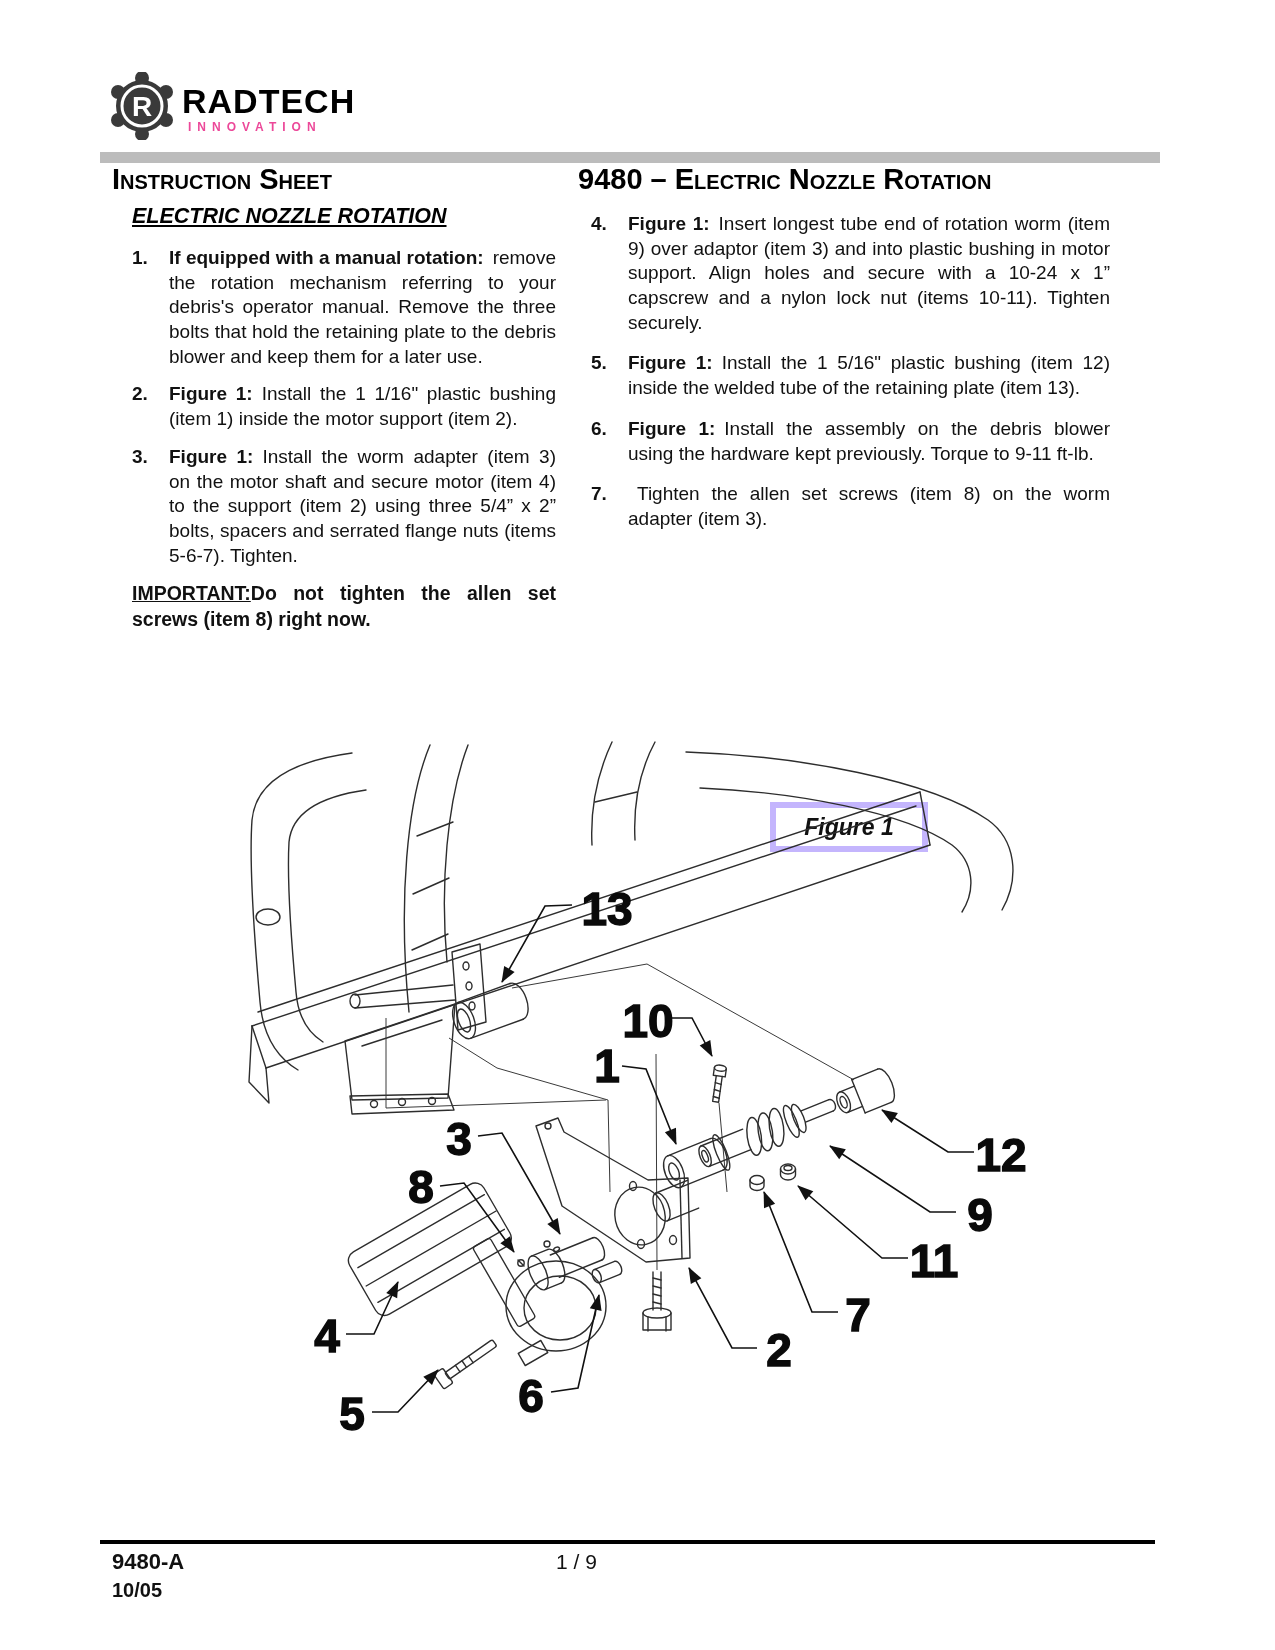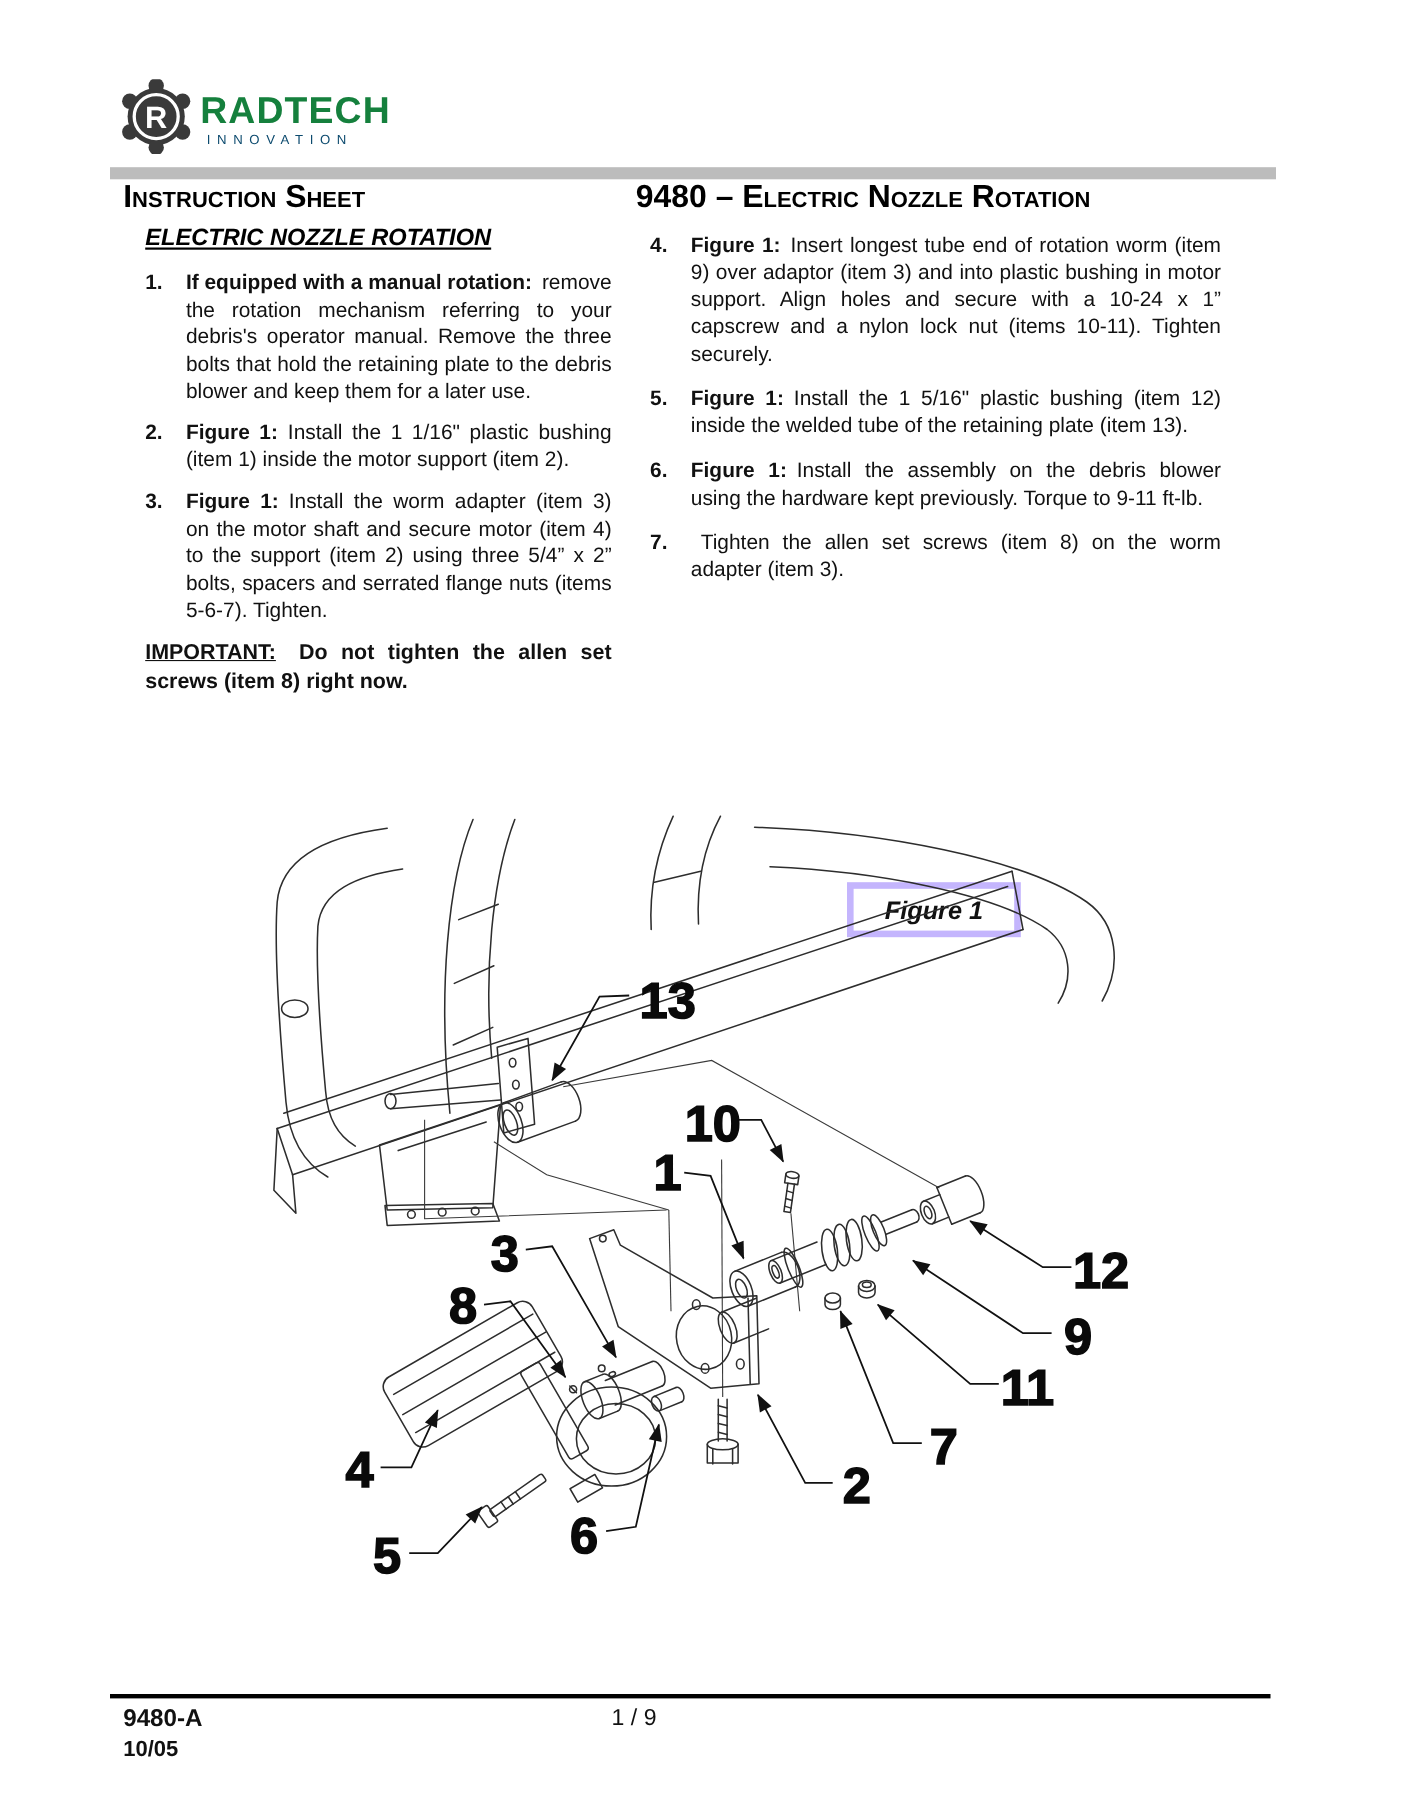--- a/index.html
+++ b/index.html
@@ -4,40 +4,40 @@
 <style>
   html,body{margin:0;padding:0;}
   body{
     width:1275px;height:1650px;position:relative;background:#ffffff;
     font-family:"Liberation Sans", sans-serif;color:#111;overflow:hidden;
   }
   .abs{position:absolute;}
   
   #logo{left:110px;top:72px;width:300px;height:72px;}
   #logo-badge{left:0;top:0;width:64px;height:68px;}
-  #brand{left:72px;top:10px;font-size:34px;font-weight:bold;color:#15803d;letter-spacing:1px;}
-  #tagline{left:78px;top:48px;font-size:12px;font-weight:normal;color:#0c4a6e;letter-spacing:6px;}
+  #brand{left:72px;top:10px;font-size:34px;font-weight:bold;color:#000000;letter-spacing:1px;}
+  #tagline{left:78px;top:48px;font-size:12px;font-weight:bold;color:#ec4899;letter-spacing:6px;}
   
   #header-rule{left:100px;top:152px;width:1060px;height:11px;background:#bcbcbc;}
   .doc-title{font-variant:small-caps;font-weight:bold;font-size:29px;color:#000;white-space:nowrap;}
   #title-left{left:112px;top:163px;}
   #title-right{left:578px;top:163px;}
   
   #col-left{left:112px;top:204px;width:424px;margin-left:20px;}
   #col-right{left:591px;top:212px;width:519px;}
   #section-heading{
     font-size:21.5px;font-weight:bold;font-style:italic;text-decoration:underline;
     margin:0 0 17px 0;color:#000;
   }
   .step{position:relative;padding-left:37px;margin-bottom:13px;font-size:19px;line-height:1.3;text-align:justify;}
   #col-right .step{margin-bottom:16px;}
   .step-num{position:absolute;left:0;top:0;font-weight:bold;}
   .step-lead{font-weight:bold;padding-right:9px;}
   .important{margin-top:9px;font-size:19.5px;line-height:1.3;font-weight:bold;text-align:justify;}
-  .important-label{text-decoration:underline;padding-right:21px;}
+  .important-label{text-decoration:underline;padding-right:0;}
   
   #figure-label-box{
     left:770px;top:802px;width:146px;height:38px;border:6px solid #c4b5fd;
     text-align:center;line-height:38px;font-size:23px;font-weight:bold;font-style:italic;
   }
   #figure-svg{left:150px;top:700px;width:970px;height:780px;}
   
   #footer-rule{left:100px;top:1540px;width:1055px;height:4px;background:#000;}
   #footer-doc{left:112px;top:1549px;font-size:22px;font-weight:bold;}
   #footer-date{left:112px;top:1579px;font-size:20px;font-weight:bold;}

